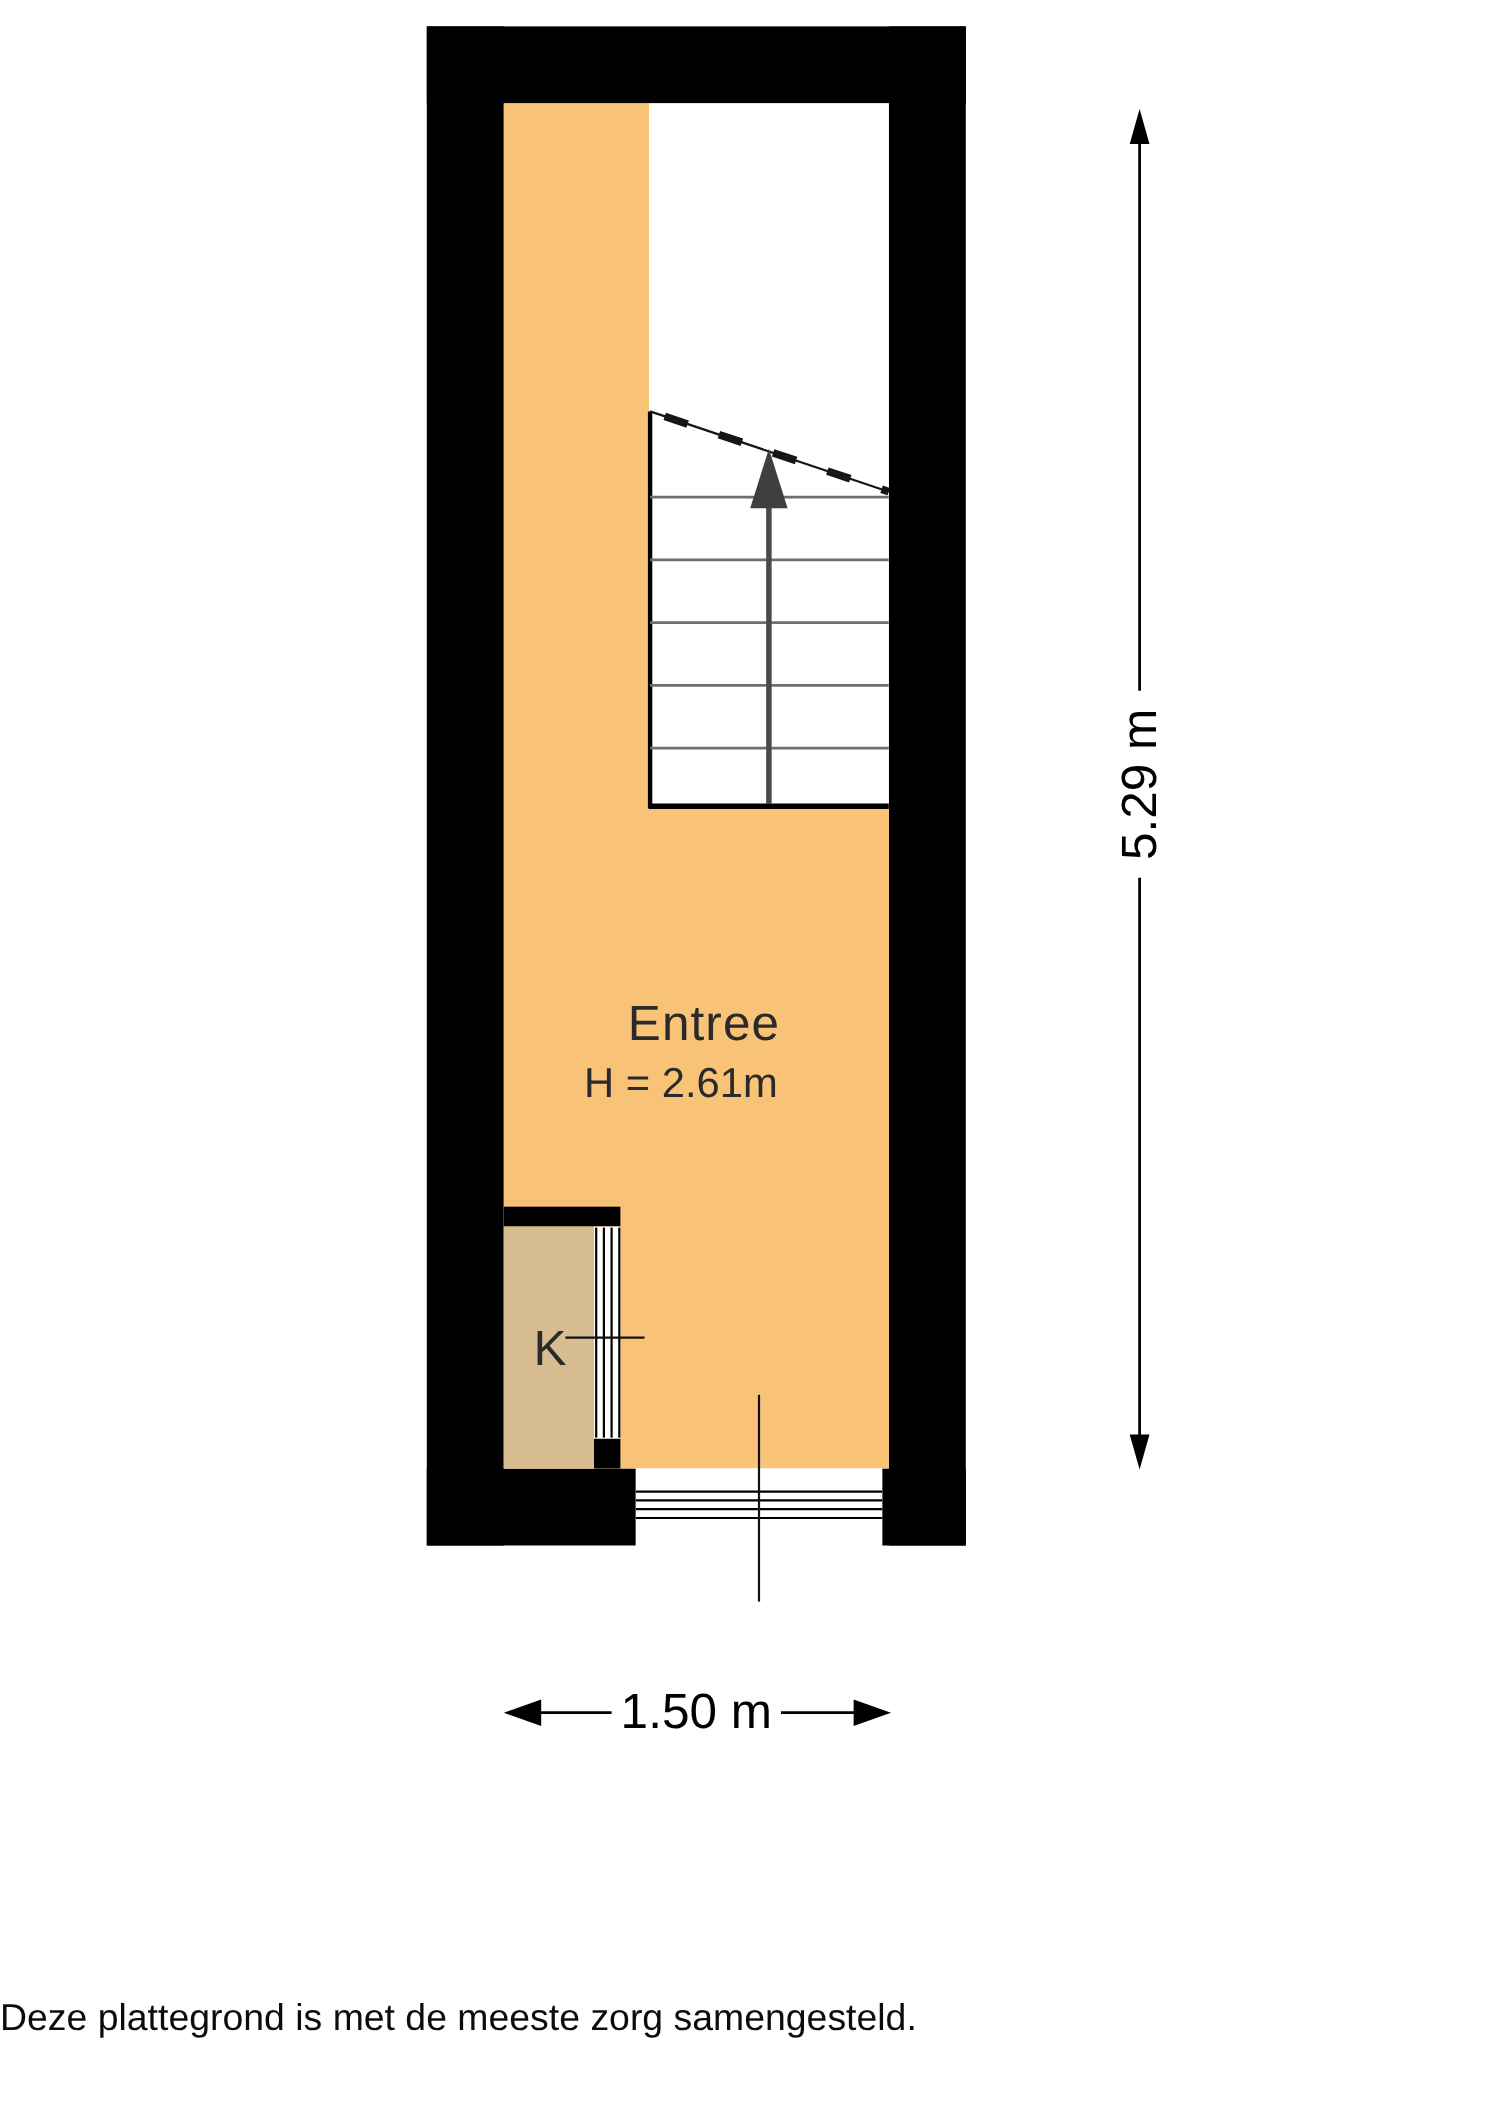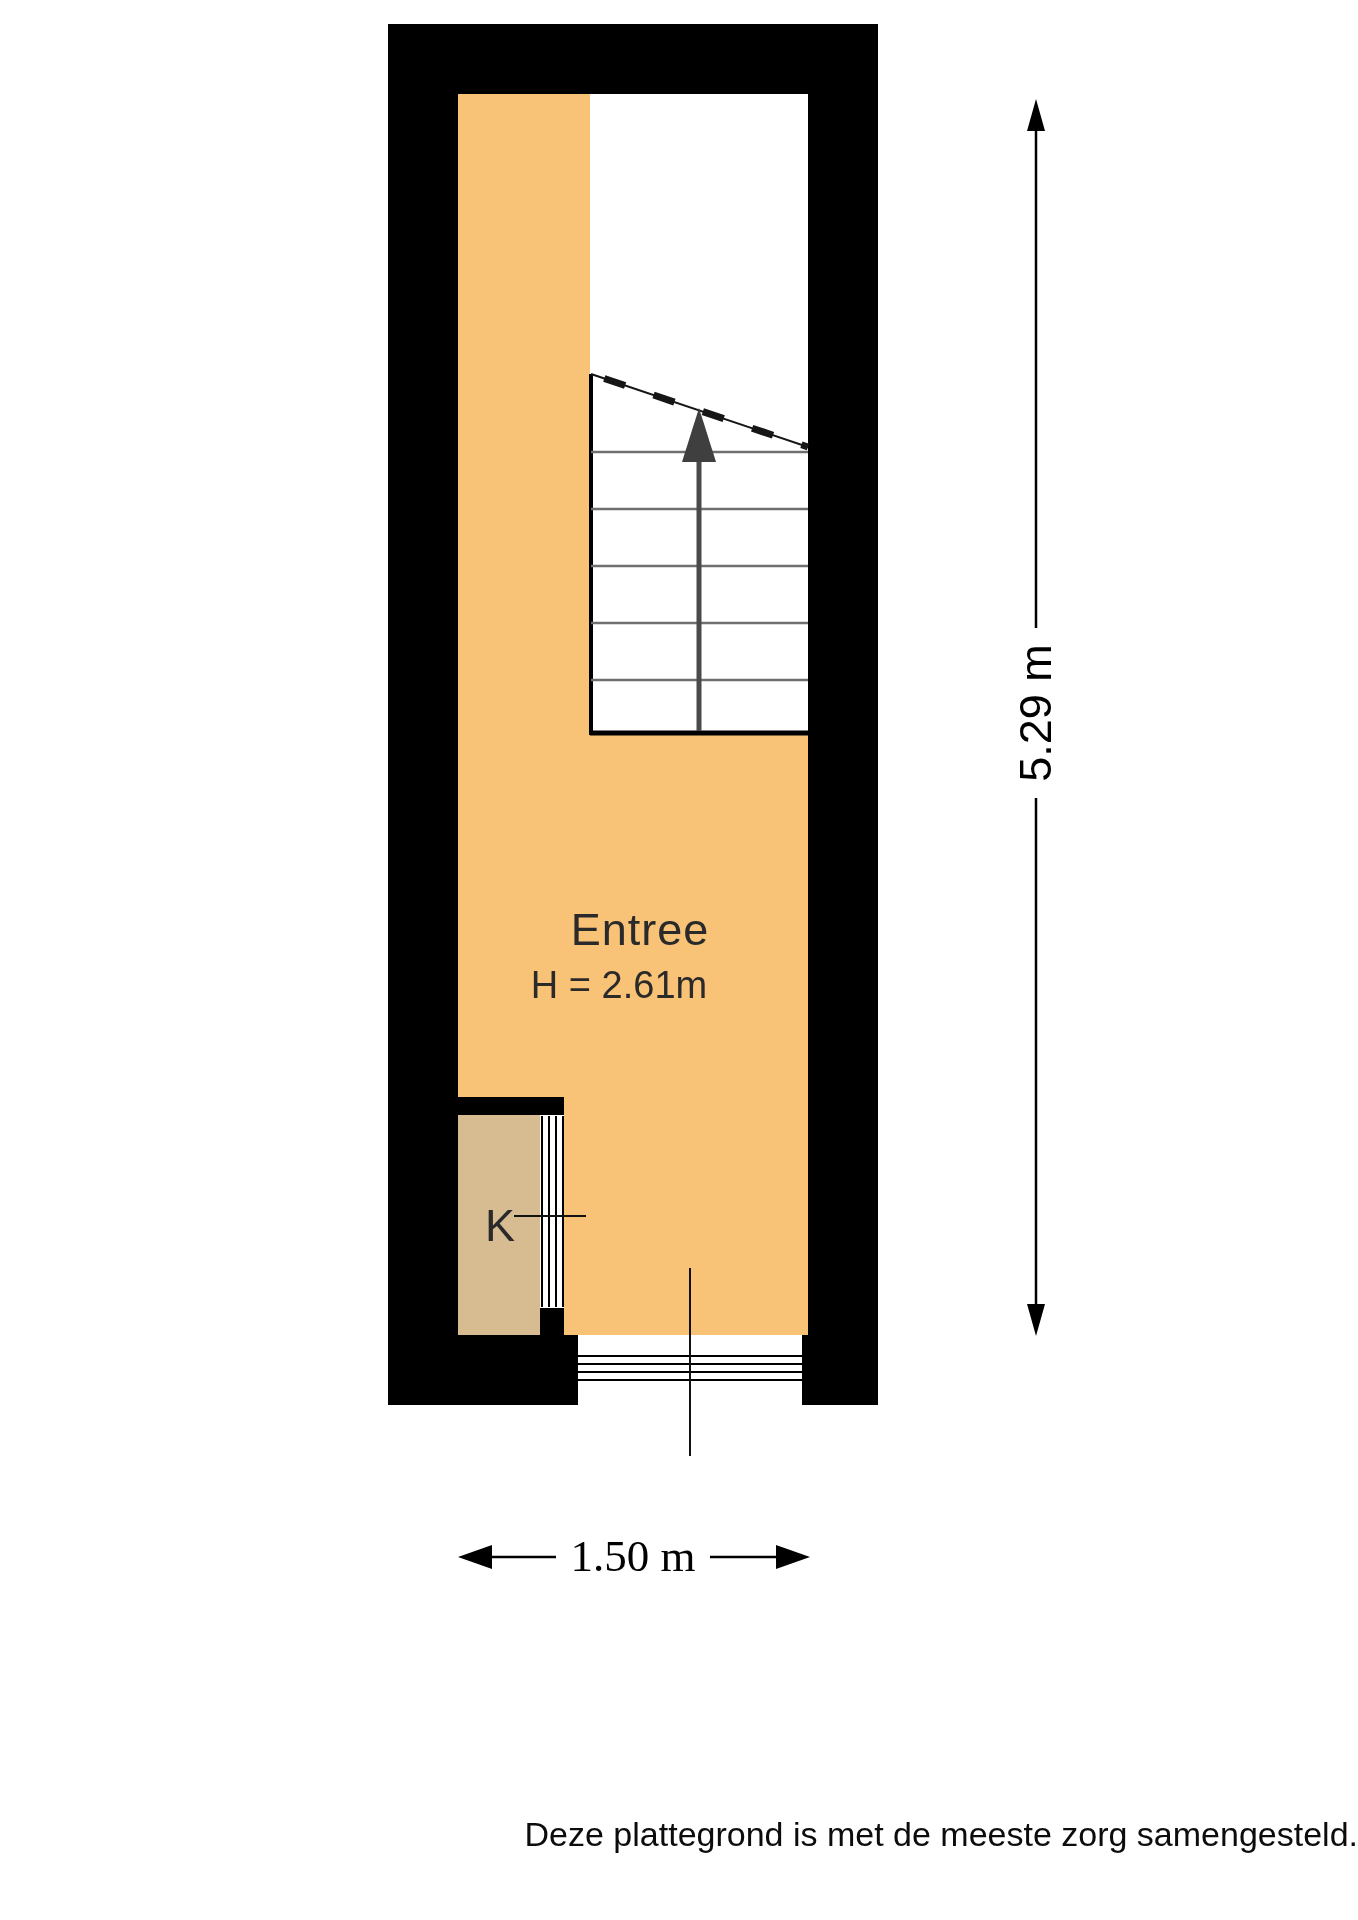--- a/index.html
+++ b/index.html
@@ -14,28 +14,28 @@
   .floor{position:absolute;background:var(--floor,#f8c377);}
   .closet-floor{position:absolute;background:var(--closet,#d7bc92);}
   .white{position:absolute;background:#fff;}
   .label{
     position:absolute;color:var(--text,#2a2a2a);
     text-align:center;white-space:nowrap;
   }
   #entree-label{left:490px;top:904px;width:300px;font-size:45px;letter-spacing:1px;line-height:52px;}
   #height-label{left:469px;top:961px;width:300px;font-size:38px;line-height:48px;}
   #closet-label{left:460px;top:1200px;width:80px;font-size:45px;line-height:52px;}
-  #dim-width-label{left:533px;top:1528px;width:200px;font-size:45px;line-height:56px;color:#000;font-family:Liberation Serif, serif;}
+  #dim-width-label{left:533px;top:1528px;width:200px;font-size:45px;line-height:56px;color:#000;}
   #dim-height-label{
     left:936px;top:688px;width:200px;height:50px;font-size:45px;line-height:50px;color:#000;
     transform:rotate(-90deg);transform-origin:center center;
   }
   #footer-disclaimer{
     position:absolute;left:0;top:1812px;width:1358px;
-    text-align:right;color:#0c0c0c;font-size:34px;line-height:44px;
+    text-align:left;color:#0c0c0c;font-size:34px;line-height:44px;
   }
   svg.overlay{position:absolute;left:0;top:0;}
 </style>
 </head>
 <body>
 
 <div class="abs" style="left:0;top:0;width:1358px;height:1920px;">
 
   <div class="wall" style="left:388px;top:24px;width:70px;height:1381px;"></div>
   <div class="wall" style="left:388px;top:24px;width:490px;height:70px;"></div>

